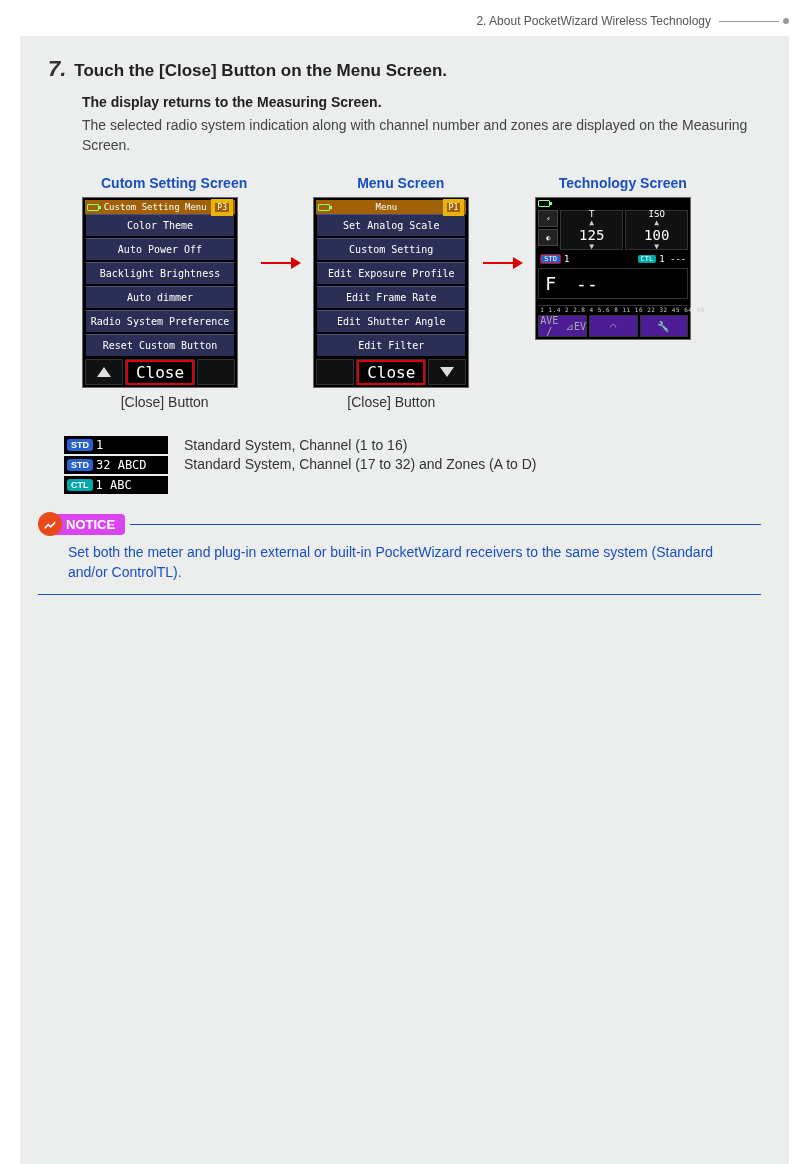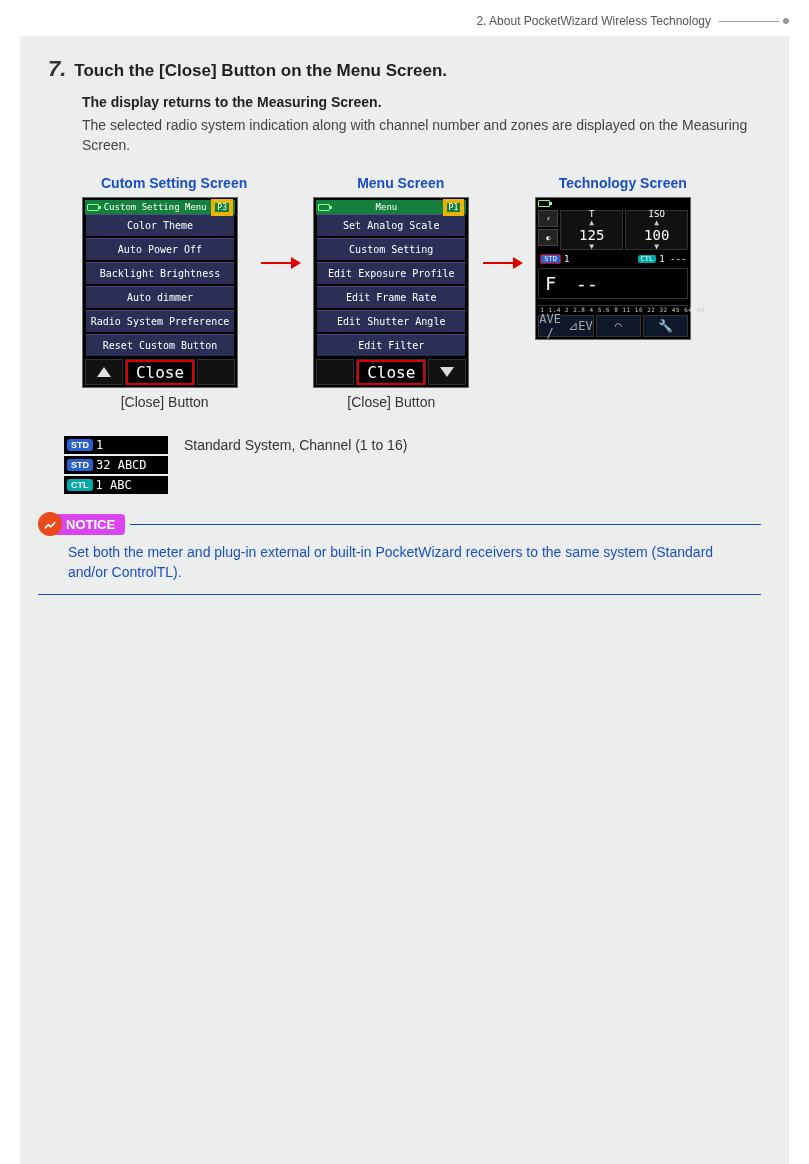--- a/index.html
+++ b/index.html
@@ -74,21 +74,21 @@
     padding: 2px;
   }
   .dev-top {
     display: flex;
     justify-content: space-between;
     align-items: center;
     font-size: 9px;
     height: 14px;
     padding: 0 2px;
     color: #fff;
-    background: #15803d;
+    background: #a16207;
   }
   .dev-top .title { font-family: monospace; }
   .batt {
     width: 12px; height: 7px; border: 1px solid #8f8;
     border-radius: 1px; position: relative;
   }
   .batt::after { content:""; position:absolute; right:-3px; top:1px; width:2px; height:3px; background:#8f8; }
   .pg-badge {
     font-size: 8px; border: 4px solid #eab308; padding: 0 2px;
     font-family: monospace;
@@ -198,23 +198,23 @@
   .meas-scale {
     font-size:6px; color:#ccc; letter-spacing:0.5px;
     margin-top:6px; padding: 0 2px;
     white-space: nowrap;
     border-top:1px solid #333;
   }
   .meas-bottom {
     display:flex; height:22px; gap:2px; margin-top:2px;
   }
   .meas-bottom .bcell {
-    flex:1; border:1px solid #333; background:#0f172a;
+    flex:1; border:1px solid #333; background:#4c1d95;
     display:flex; align-items:center; justify-content:center;
-    font-size:12px; color:#aaa;
+    font-size:10px; color:#aaa;
   }
   
   .legend {
     display: flex; gap: 16px; margin-left: 16px;
     margin-top: 26px; align-items: flex-start;
   }
   .legend-badges { display:flex; flex-direction:column; gap:2px; }
   .lb-row {
     display:flex; align-items:center;
     background:#000; color:#fff; font-family:monospace;
@@ -403,20 +403,21 @@
         <span class="lb-tag std">STD</span>
         <span>32 ABCD</span>
       </div>
       <div class="lb-row">
         <span class="lb-tag ctl">CTL</span>
         <span>1 ABC</span>
       </div>
     </div>
     <div class="legend-text">
       <div>Standard System, Channel (1 to 16)</div>
+      <div>Standard System, Channel (17 to 32) and Zones (A to D)</div>
     </div>
   </div>
 
   <div class="notice-wrap">
     <div class="notice-badge">
       <div class="notice-circle">
         <svg viewBox="0 0 24 24">
             <path fill="#fff" d="M3 17l6-6 4 4 8-8v4l-8 8-4-4-6 6z"></path>
           </svg>
       </div>

